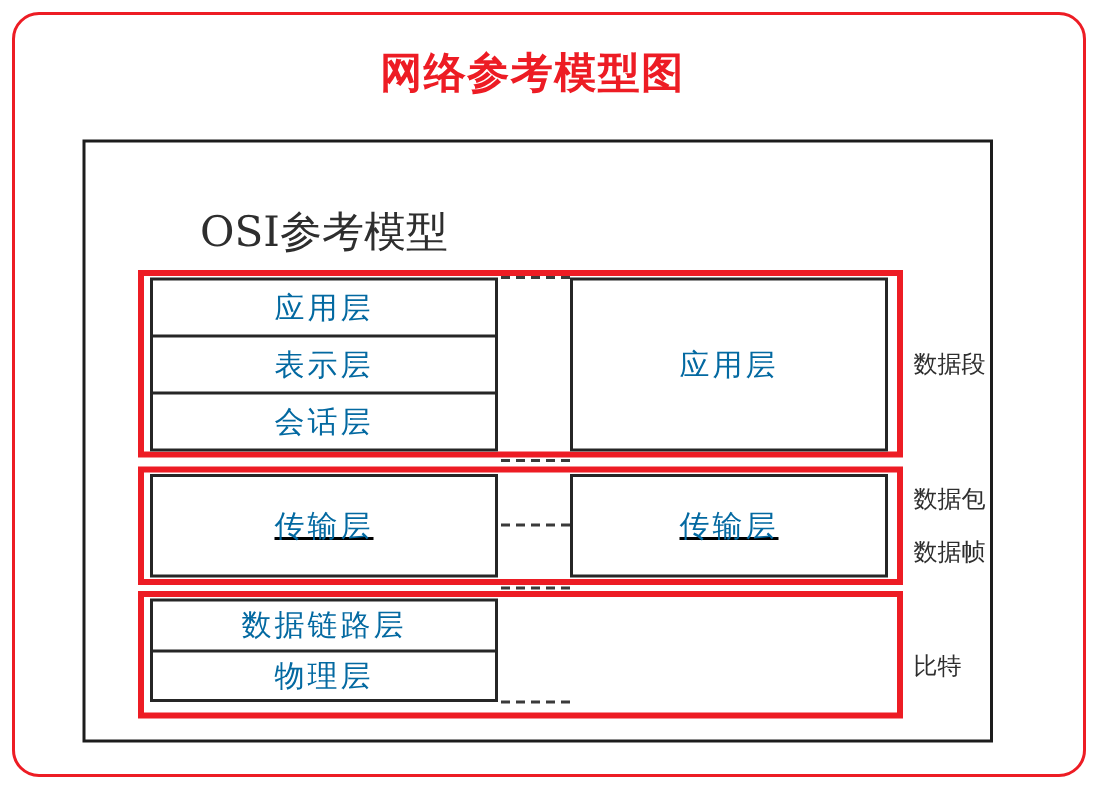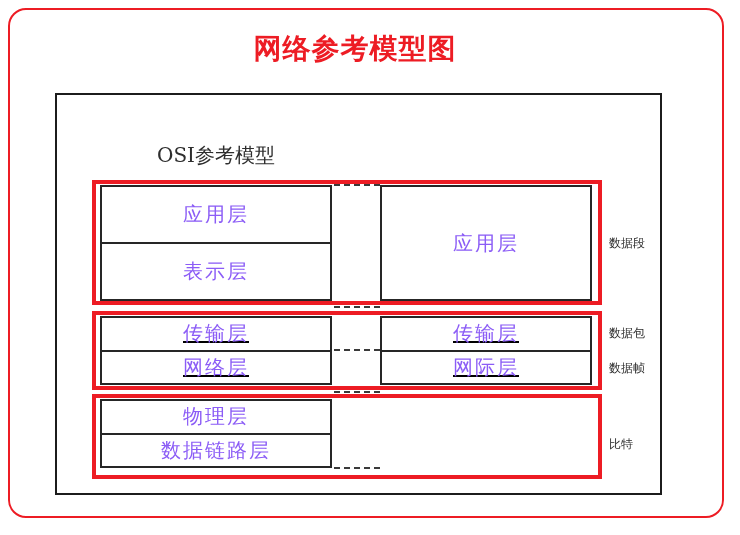--- a/index.html
+++ b/index.html
@@ -37,21 +37,21 @@
     left: 55px; top: 93px; width: 607px; height: 402px;
     border: 2px solid #1c1c1c;
     background: #fff;
     box-sizing: border-box;
   }
 
   .col-header {
     position: absolute;
     top: 48px; height: 24px;
     font-family: "DejaVu Serif", serif;
-    font-size: 20px;
+    font-size: 28px;
     color: #2e2e2e;
     text-align: center;
     line-height: 24px;
     white-space: nowrap;
   }
   .col-header.osi { left: 43px; width: 232px; }
   .col-header.tcp { left: 323px; width: 212px; }
 
   .group-box {
     position: absolute;
@@ -77,41 +77,41 @@
   .stack.r2 { top: 221px; height: 69px; text-decoration: underline; }
   .stack.r3 { top: 304px; height: 69px; }
 
   .layer-row {
     flex: 1;
     display: flex;
     align-items: center;
     justify-content: center;
     font-family: "DejaVu Serif", serif;
     font-size: 20px;
-    color: #8b5cf6;
+    color: #0369a1;
     letter-spacing: 2px;
   }
   .layer-row + .layer-row { border-top: 2px solid #262626; text-align: center; }
 
   .dash-connector {
     position: absolute;
     left: 277px; width: 46px; height: 0;
     border-top: 2px dashed #3a3a3a;
   }
   .dash-connector.d1 { top: 89px; }
   .dash-connector.d2 { top: 211px; }
   .dash-connector.d3 { top: 254px; }
   .dash-connector.d4 { top: 296px; }
   .dash-connector.d5 { top: 372px; }
 
   .side-label {
     position: absolute;
     left: 552px;
     font-family: "DejaVu Serif", serif;
-    font-size: 12px;
+    font-size: 16px;
     color: #2e2e2e;
     white-space: nowrap;
     line-height: 18px;
   }
   .side-label.s1 { top: 139px; }
   .side-label.s2 { top: 229px; }
   .side-label.s3 { top: 264px; }
   .side-label.s4 { top: 340px; }
 </style>
 </head>
@@ -127,36 +127,35 @@
 
     <div class="col-header osi">OSI参考模型</div>
 
     <div class="group-box g1"></div>
     <div class="group-box g2"></div>
     <div class="group-box g3"></div>
 
     <div class="stack osi r1">
       <div class="layer-row">应用层</div>
       <div class="layer-row">表示层</div>
+      <div class="layer-row">会话层</div>
     </div>
     <div class="stack osi r2">
       <div class="layer-row">传输层</div>
-      <div class="layer-row">网络层</div>
     </div>
     <div class="stack osi r3">
+      <div class="layer-row">数据链路层</div>
       <div class="layer-row">物理层</div>
-      <div class="layer-row">数据链路层</div>
     </div>
 
     <div class="stack tcp r1">
       <div class="layer-row">应用层</div>
     </div>
     <div class="stack tcp r2">
       <div class="layer-row">传输层</div>
-      <div class="layer-row">网际层</div>
     </div>
 
     <div class="dash-connector d1"></div>
     <div class="dash-connector d2"></div>
     <div class="dash-connector d3"></div>
     <div class="dash-connector d4"></div>
     <div class="dash-connector d5"></div>
 
     <div class="side-label s1">数据段</div>
     <div class="side-label s2">数据包</div>

